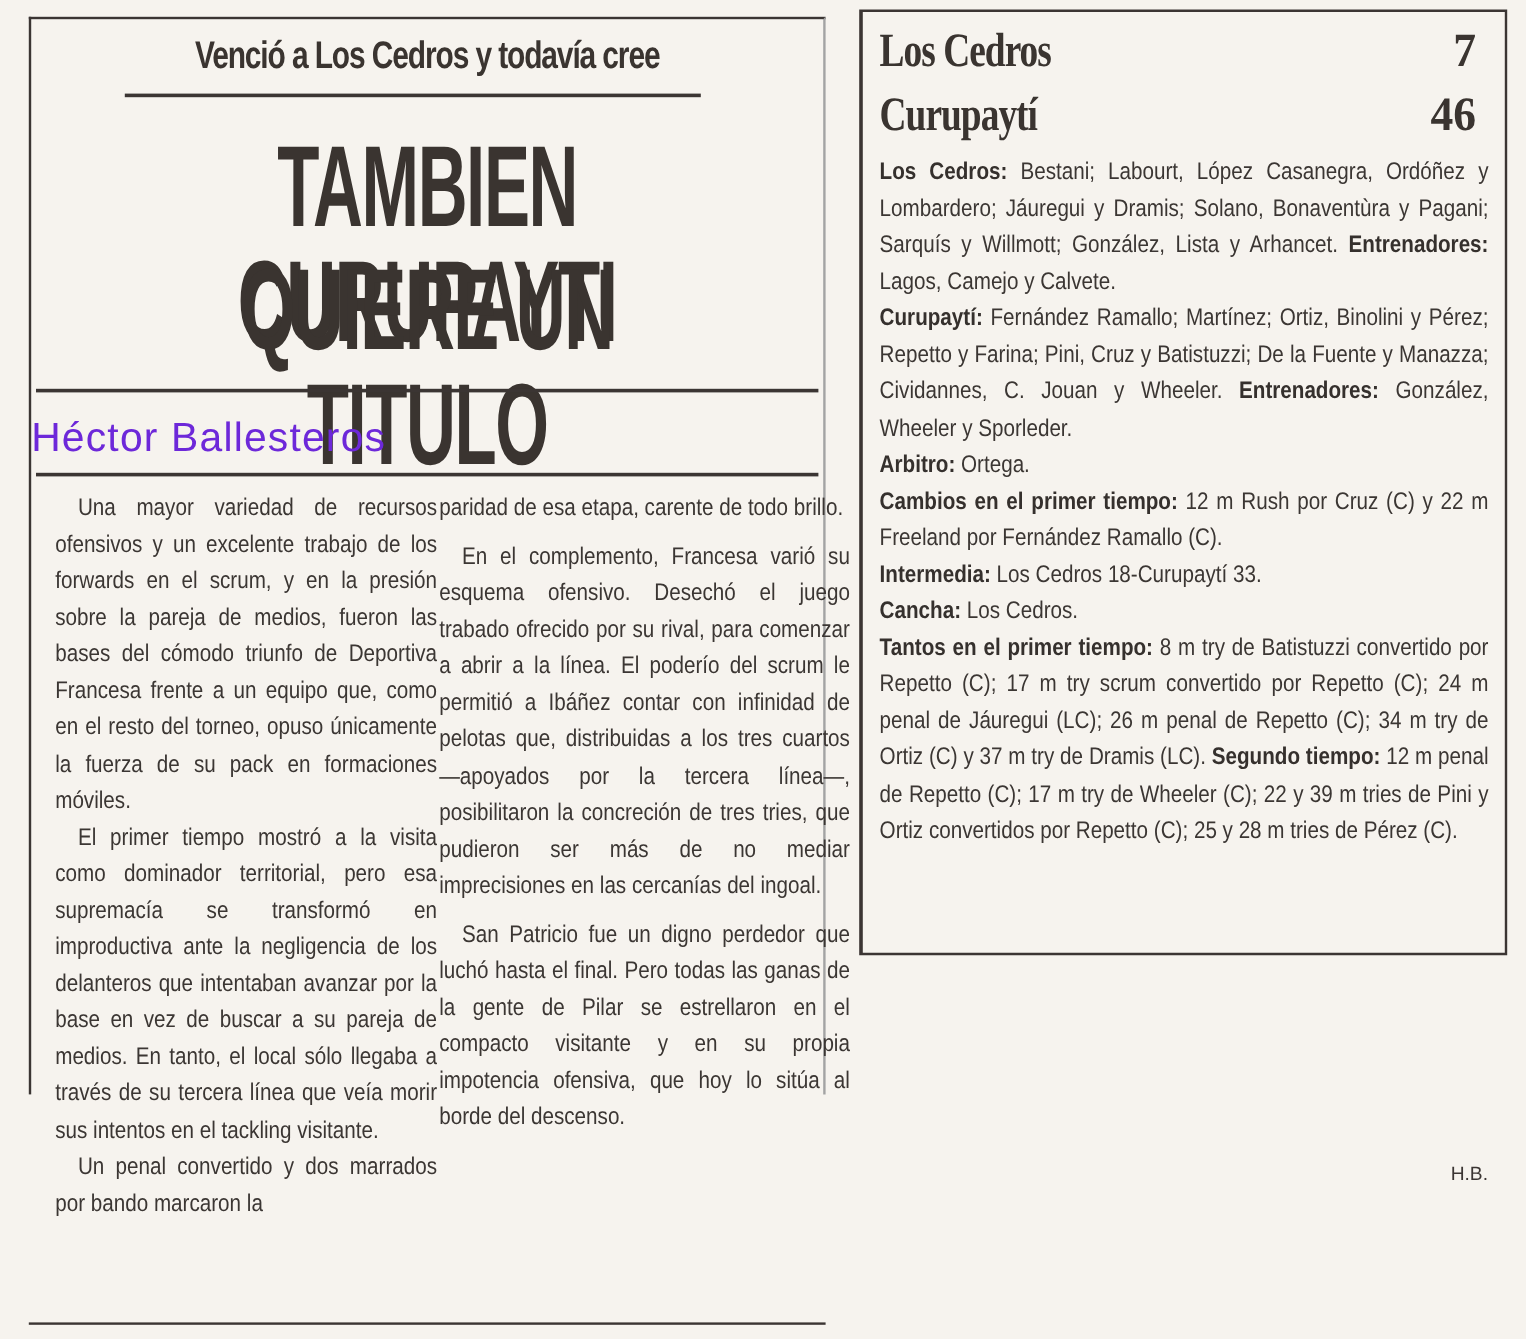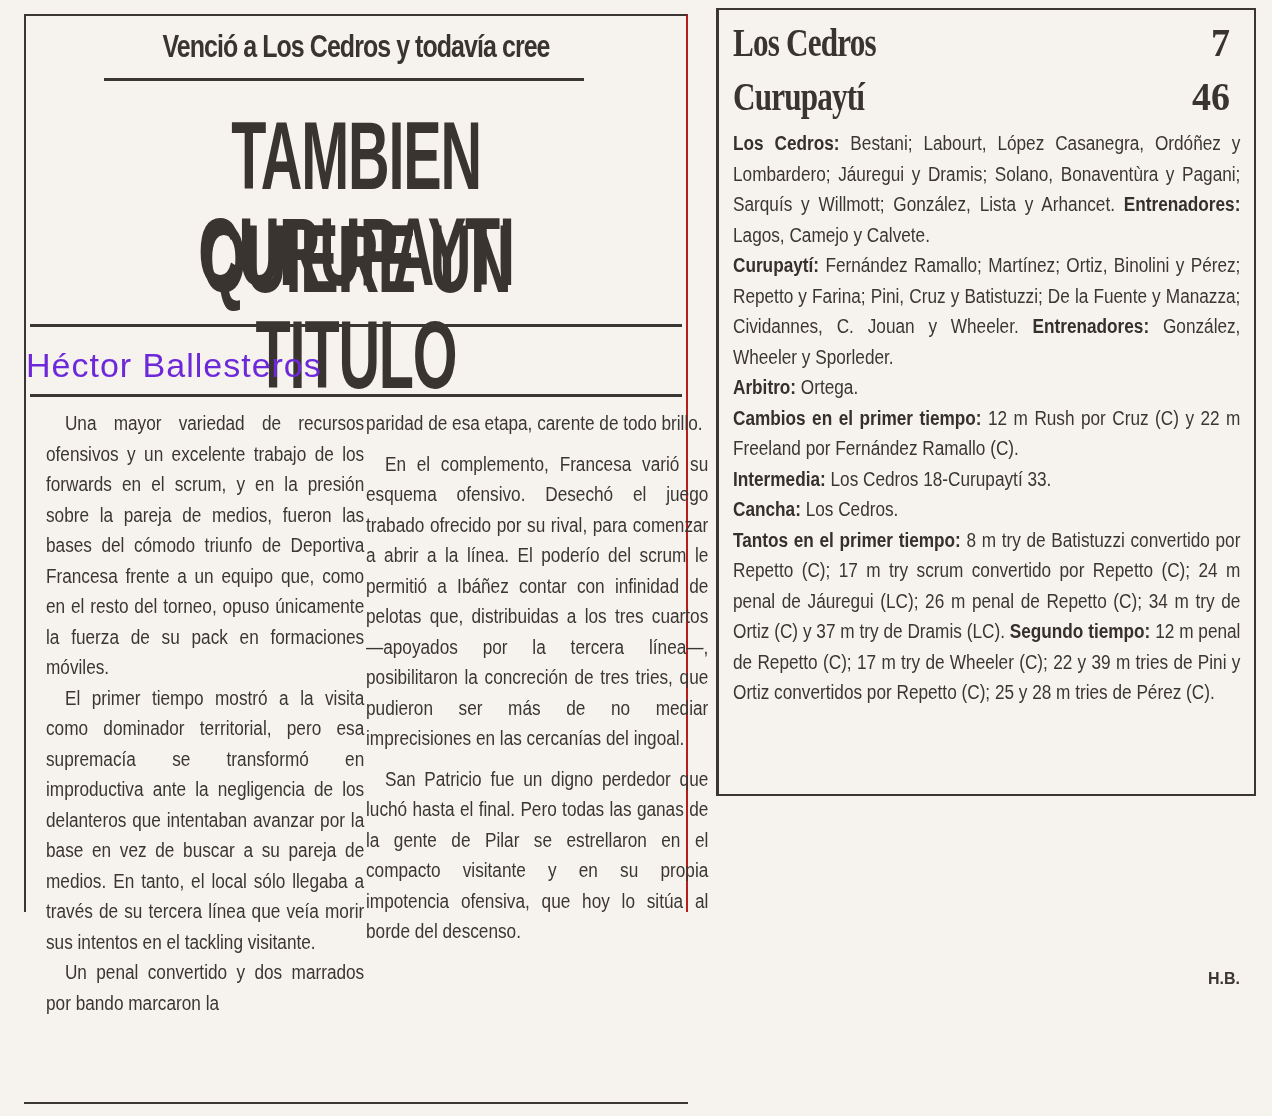--- a/index.html
+++ b/index.html
@@ -5,21 +5,21 @@
   html, body { margin:0; padding:0; }
   body {
     width:1272px; height:1116px; overflow:hidden;
     background:#f6f3ee;
     font-family:"Liberation Sans", sans-serif;
     color:#3a3532;
     position:relative;
   }
   .article {
     position:absolute; left:24px; top:14px; width:664px; height:898px;
-    border-left:2px solid #3b3533; border-top:2px solid #3b3533; border-right:2px solid #b91c1c;
+    border-left:2px solid #3b3533; border-top:2px solid #3b3533; border-right:2px solid #a3a3a3;
     box-sizing:border-box;
   }
   .article-bottom {
     position:absolute; left:24px; top:1102px; width:664px; height:2px; background:#3b3533;
   }
   .kicker {
     position:absolute; left:0; width:100%; top:12px; text-align:center;
     font-family:"Liberation Sans", sans-serif; font-weight:bold;
     font-size:32px; letter-spacing:-1.2px; transform:scaleX(0.78); transform-origin:center;
     color:#3a3430;
@@ -63,21 +63,21 @@
   .score-row.r2 { top:64px; }
   .details {
     position:absolute; left:14px; top:118px; width:590px;
     font-size:20px; line-height:30.5px; text-align:justify;
     transform:scaleX(0.86); transform-origin:left top;
     color:#3b3633;
   }
   .details p { margin:0; }
   .details b { color:#35302d; }
   .initials {
-    position:absolute; right:14px; top:960px; font-weight:bold; font-size:16px; color:#3b3533;
+    position:absolute; right:14px; top:960px; font-weight:normal; font-size:16px; color:#3b3533;
   }
 </style>
 </head>
 <body>
 
 <div class="article">
   <div class="kicker">Venció a Los Cedros y todavía cree</div>
   <div class="kicker-rule"></div>
   <div class="headline l1">TAMBIEN CURUPAYTI</div>
   <div class="headline l2">QUIERE UN TITULO</div>

